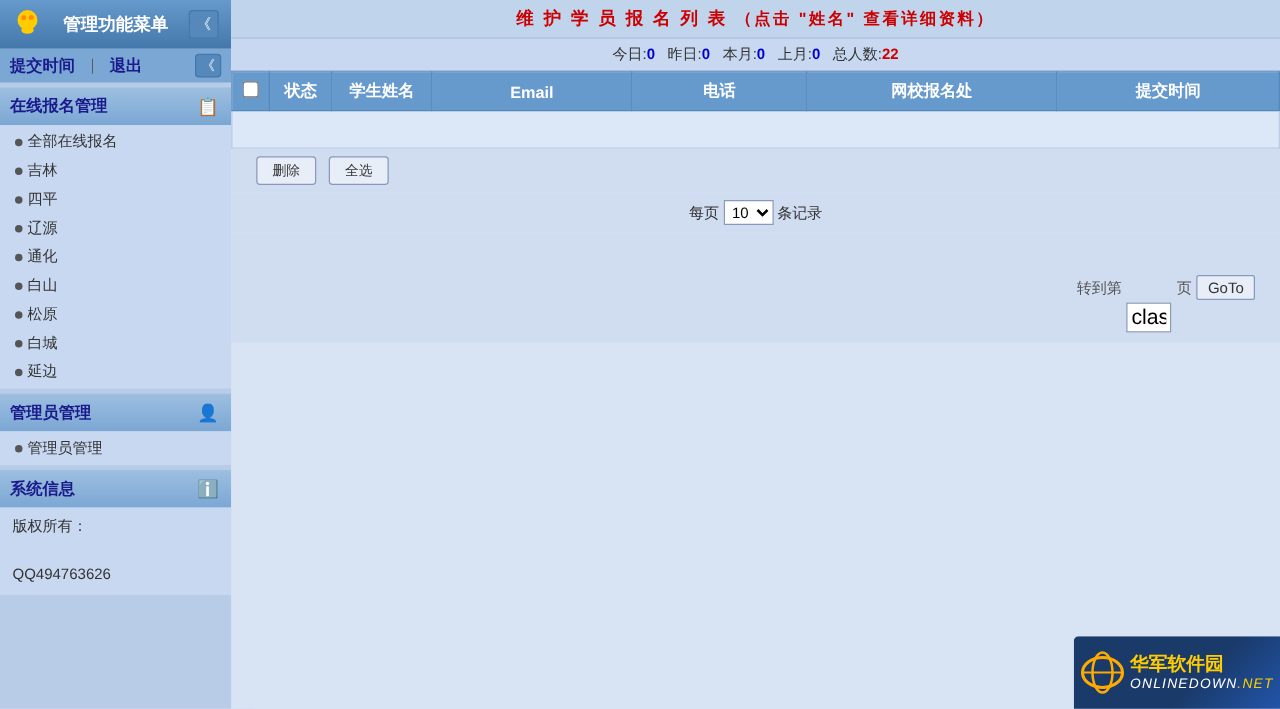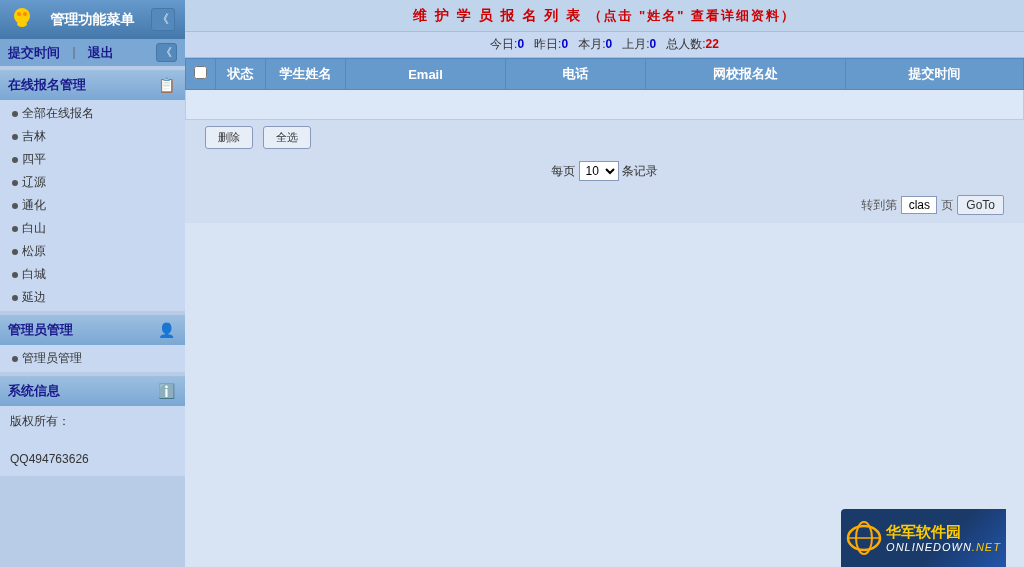--- a/index.html
+++ b/index.html
@@ -309,23 +309,23 @@
       margin-left: auto;
     }
 
     #goto-section span {
       color: #555;
     }
 
     #goto-input {
       width: 36px;
       border: 1px solid #8899bb;
-      font-size: 12px;
+      font-size: 17px;
       padding: 1px 3px;
-      text-align: center;
+      margin-top: 48px;
     }
 
     #goto-btn {
       background: #e8eef8;
       border: 1px solid #8899bb;
       border-radius: 2px;
       padding: 2px 8px;
       cursor: pointer;
       font-size: 12px;
       color: #333;
@@ -494,21 +494,21 @@
       <div id="goto-section">
         <span>转到第</span>
         <input id="goto-input" type="text" value="clas" style="">
         <span>页</span>
         <button id="goto-btn">GoTo</button>
       </div>
     </div>
   </div>
 </div>
 
-<div id="bottom-logo" style="position:fixed; bottom:0; right:18px; width:165px; height:58px; background: linear-gradient(135deg, #1a3a6a 60%, #2255aa 100%); display:flex; align-items:center; justify-content:center; border-top-left-radius:4px; overflow:hidden;">
+<div id="bottom-logo" style="position:fixed; bottom:0; right:0; width:165px; height:58px; background: linear-gradient(135deg, #1a3a6a 60%, #2255aa 100%); display:flex; align-items:center; justify-content:center; border-top-left-radius:4px; overflow:hidden;">
   <div style="display:flex; flex-direction:column; align-items:center; justify-content:center;">
     <div style="display:flex; align-items:center; gap:4px;">
       <div style="position:relative; width:36px; height:36px;">
         <svg width="36" height="36" viewBox="0 0 36 36">
           <ellipse cx="18" cy="18" rx="16" ry="12" fill="none" stroke="#ffaa00" stroke-width="2.5"></ellipse>
           <ellipse cx="18" cy="18" rx="8" ry="16" fill="none" stroke="#ffaa00" stroke-width="2"></ellipse>
           <line x1="2" y1="18" x2="34" y2="18" stroke="#ffaa00" stroke-width="1.5"></line>
         </svg>
       </div>
       <div style="display:flex; flex-direction:column;">

